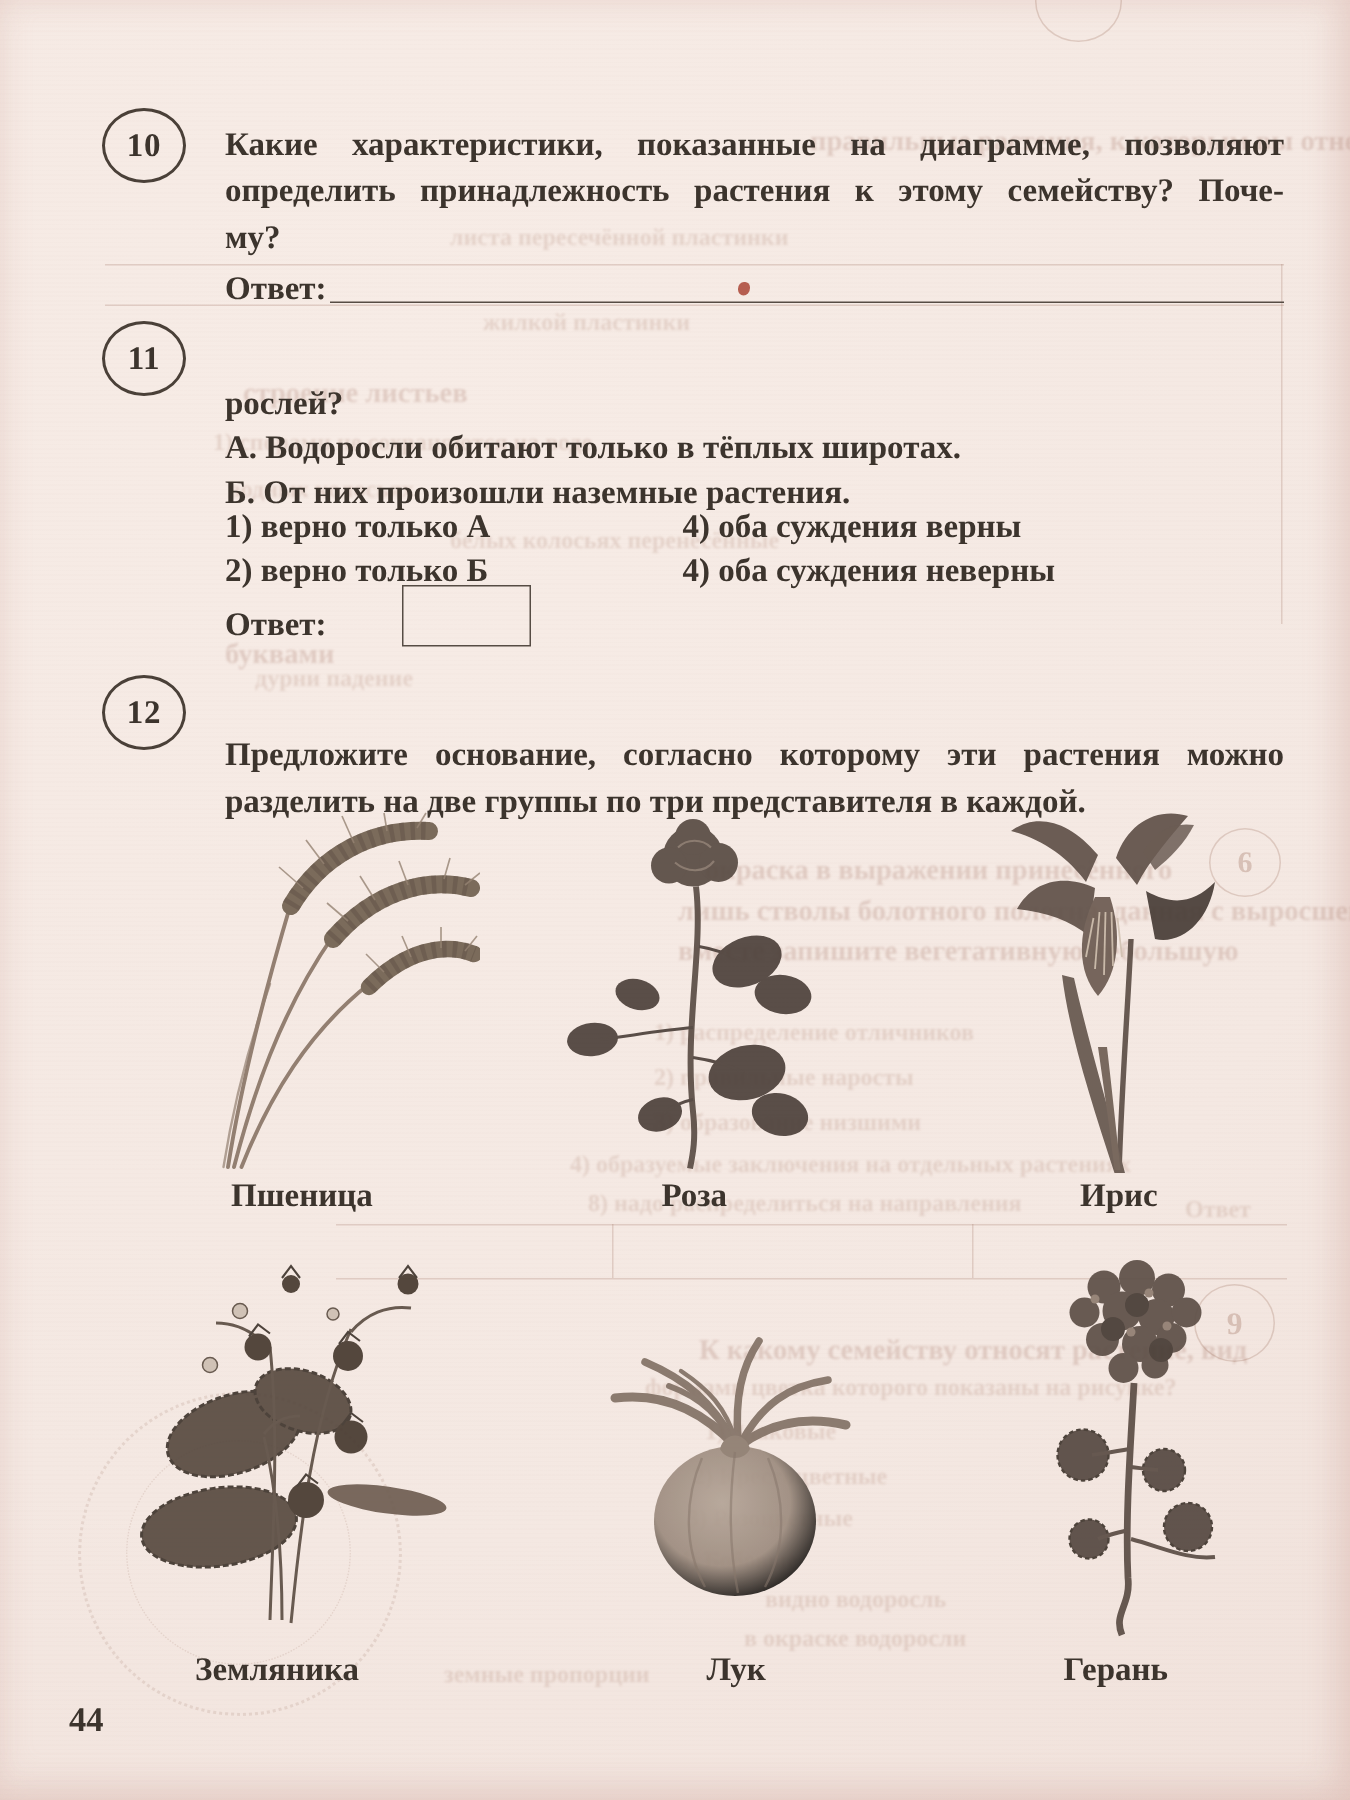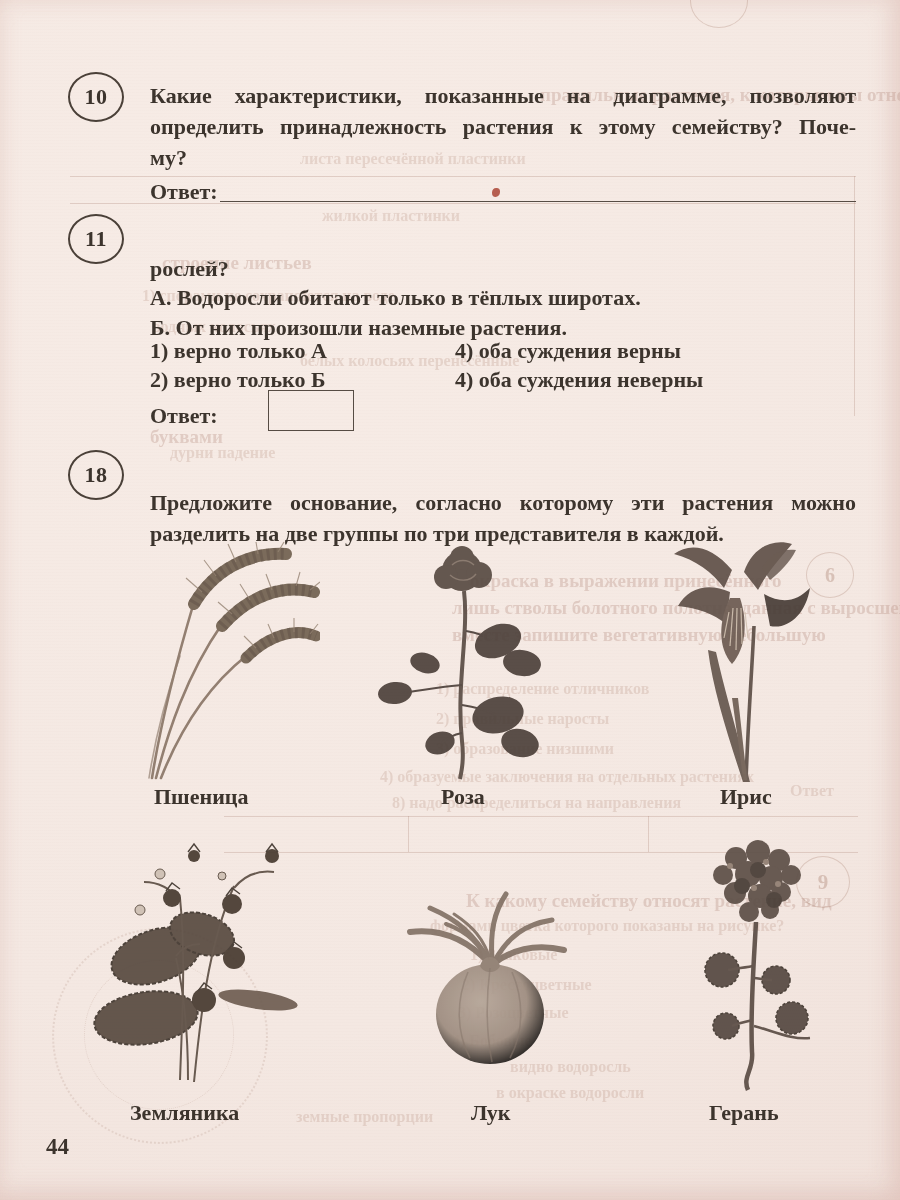--- a/index.html
+++ b/index.html
@@ -53,21 +53,21 @@
   <div class="ghost" style="left:150px;top:426px">буквами</div>
   <div class="ghost sm" style="left:170px;top:444px">дурни падение</div>
   <div class="ghost" style="left:470px;top:570px">окраска в выражении принесённого</div>
   <div class="ghost" style="left:452px;top:597px">лишь стволы болотного полотна, данная с выросшего на расте-</div>
   <div class="ghost" style="left:452px;top:624px">вместе запишите вегетативную небольшую</div>
   <div class="ghost sm" style="left:436px;top:680px">1) распределение отличников</div>
   <div class="ghost sm" style="left:436px;top:710px">2) правильные наросты</div>
   <div class="ghost sm" style="left:436px;top:740px">3) образование низшими</div>
   <div class="ghost sm" style="left:380px;top:768px">4) образуемые заключения на отдельных растениях</div>
   <div class="ghost sm" style="left:392px;top:794px">8) надо распределиться на направления</div>
-  <div class="ghost sm" style="left:790px;top:782px">Ответ</div>
+  <div class="ghost sm" style="left:790px;top:798px">Ответ</div>
   <div class="ghost" style="left:466px;top:890px">К какому семейству относят растение, вид</div>
   <div class="ghost sm" style="left:430px;top:917px">формами цветка которого показаны на рисунке?</div>
   <div class="ghost sm" style="left:470px;top:946px">1) Злаковые</div>
   <div class="ghost sm" style="left:462px;top:976px">2) Крестоцветные</div>
   <div class="ghost sm" style="left:458px;top:1004px">3) Розоцветные</div>
   <div class="ghost sm" style="left:452px;top:1032px">4) Бобовые</div>
   <div class="ghost sm" style="left:510px;top:1058px">видно водоросль</div>
   <div class="ghost sm" style="left:496px;top:1084px">в окраске водоросли</div>
   <div class="ghost sm" style="left:296px;top:1108px">земные пропорции</div>
 
@@ -97,21 +97,21 @@
   <div class="ql" style="top:255px">рослей?</div>
   <div class="ql" style="top:284px">А. Водоросли обитают только в тёплых широтах.</div>
   <div class="ql" style="top:314px">Б. От них произошли наземные растения.</div>
   <div class="anslabel" style="left:150px;top:338px">1) верно только А</div>
   <div class="anslabel" style="left:150px;top:367px">2) верно только Б</div>
   <div class="anslabel" style="left:455px;top:338px">4) оба суждения верны</div>
   <div class="anslabel" style="left:455px;top:367px">4) оба суждения неверны</div>
   <div class="anslabel" style="left:150px;top:403px">Ответ:</div>
   <div class="ansbox" style="left:268px;top:390px"></div>
 
-  <div class="badge" style="left:68px;top:450px">18</div>
+  <div class="badge" style="left:68px;top:450px">12</div>
   <div class="ql just" style="top:489px">Предложите основание, согласно которому эти растения можно</div>
   <div class="ql" style="top:520px">разделить на две группы по три представителя в каждой.</div>
 
   <svg class="fig" style="left:90px;top:540px" width="230" height="240" viewBox="0 0 230 240">
     <g fill="none" stroke="#8a7667" stroke-linecap="round">
       <path d="M62,238 C68,200 78,150 104,62" stroke-width="2.6"></path>
       <path d="M66,238 C78,192 96,136 132,84" stroke-width="2.6"></path>
       <path d="M71,238 C90,190 116,148 156,116" stroke-width="2.6"></path>
       <path d="M59,238 C64,206 72,168 90,116" stroke-width="1.6" opacity=".7"></path>
     </g>

